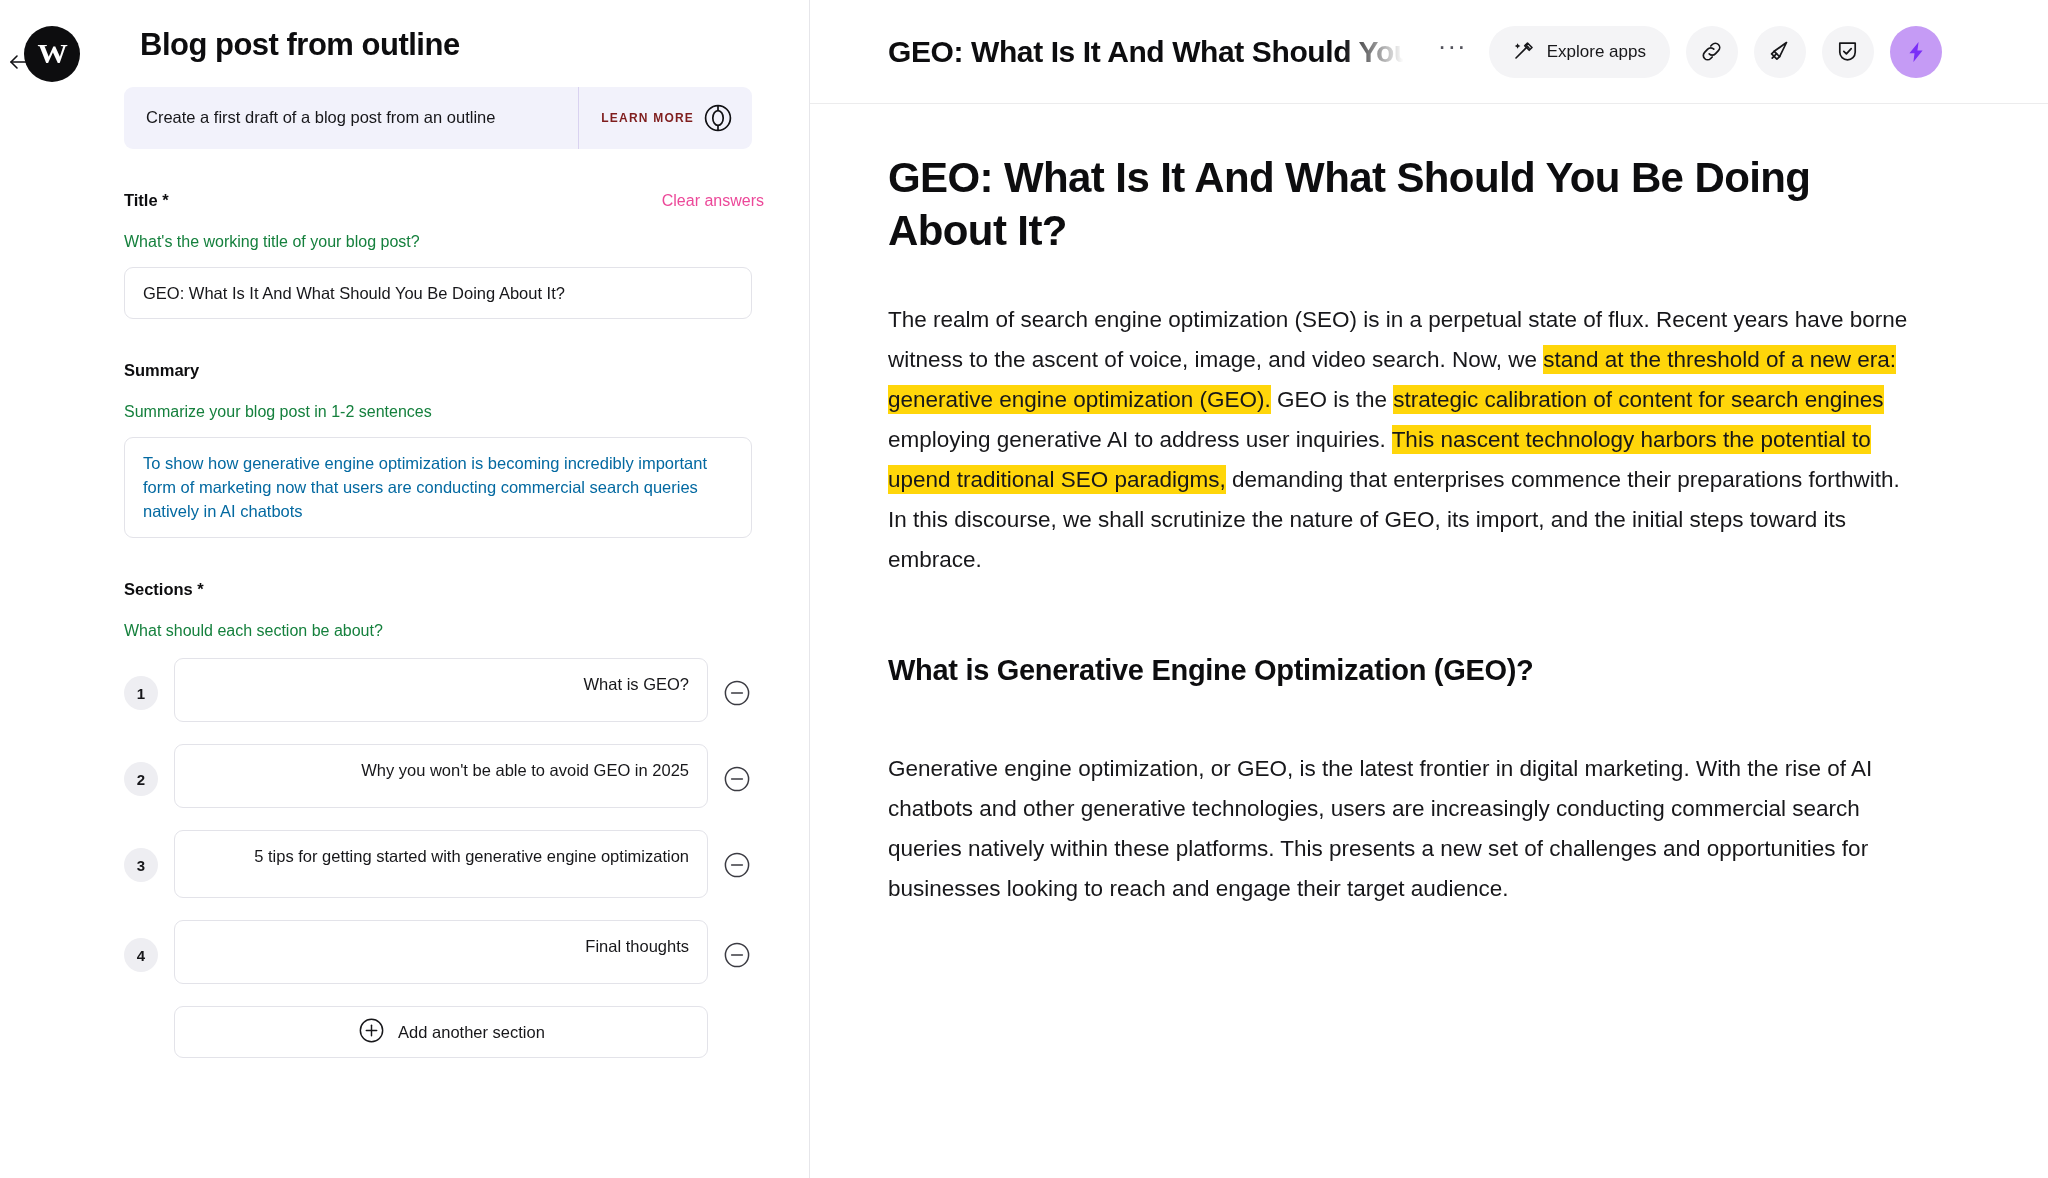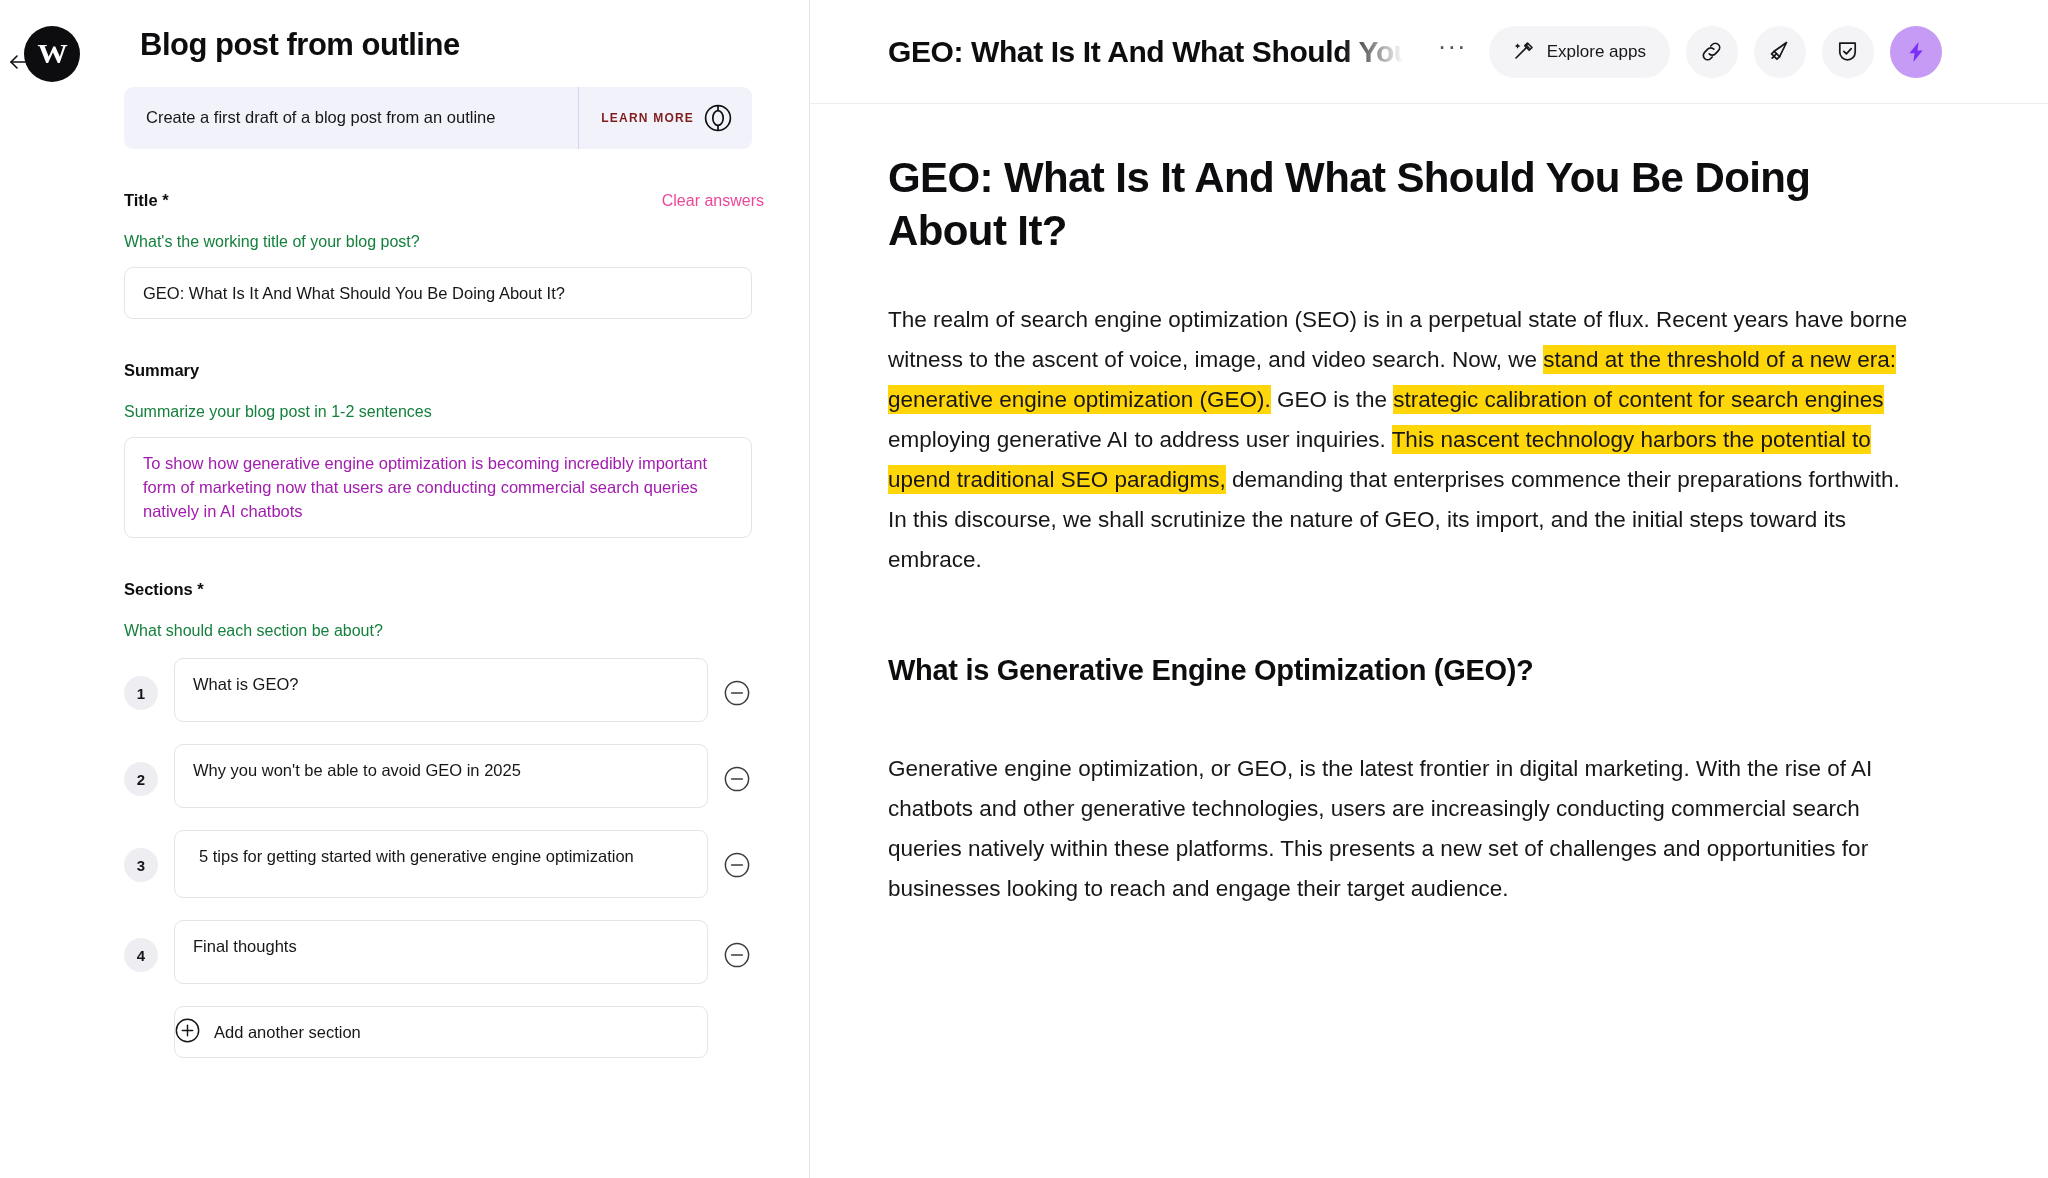--- a/index.html
+++ b/index.html
@@ -152,21 +152,21 @@
 
   .textarea-box {
     margin-top: 16px;
     width: 628px;
     min-height: 86px;
     border: 1px solid #e3e3e9;
     border-radius: 9px;
     background: #fff;
     padding: 13px 18px 14px 18px;
     font-size: 16.5px;
-    color: #a21caf;
+    color: #0369a1;
     line-height: 1.46;
     position: relative;
     cursor: text;
   }
 
   #sections-list { margin-top: 18px; }
 
   .section-row {
     display: flex;
     align-items: flex-start;
@@ -189,20 +189,21 @@
     min-height: 64px;
     border: 1px solid #e3e3e9;
     border-radius: 9px;
     padding: 14px 18px 16px 18px;
     font-size: 16.5px;
     color: #17171a;
     line-height: 1.45;
     background: #fff;
     position: relative;
     cursor: text;
+    text-align: right;
   }
   .sec-box.tall { min-height: 68px; padding-left: 24px; }
   .sec-remove {
     width: 26px; height: 26px;
     flex: 0 0 26px;
     margin-left: 16px;
     margin-top: 22px;
     cursor: pointer;
     color: #3b3b42;
   }
@@ -210,25 +211,26 @@
 
   #add-section-btn {
     margin-left: 50px;
     width: 534px;
     height: 52px;
     border: 1px solid #e3e3e9;
     border-radius: 9px;
     background: #fff;
     display: flex;
     align-items: center;
-    justify-content: flex-start;
+    justify-content: center;
     gap: 14px;
     cursor: pointer;
     font-size: 16.5px;
     color: #17171a;
+    padding-left: 22px;
   }
   #add-section-btn svg { width: 25px; height: 25px; }
 
   
   #right-panel {
     flex: 1;
     height: 1178px;
     position: relative;
     background: #ffffff;
     overflow: hidden;

